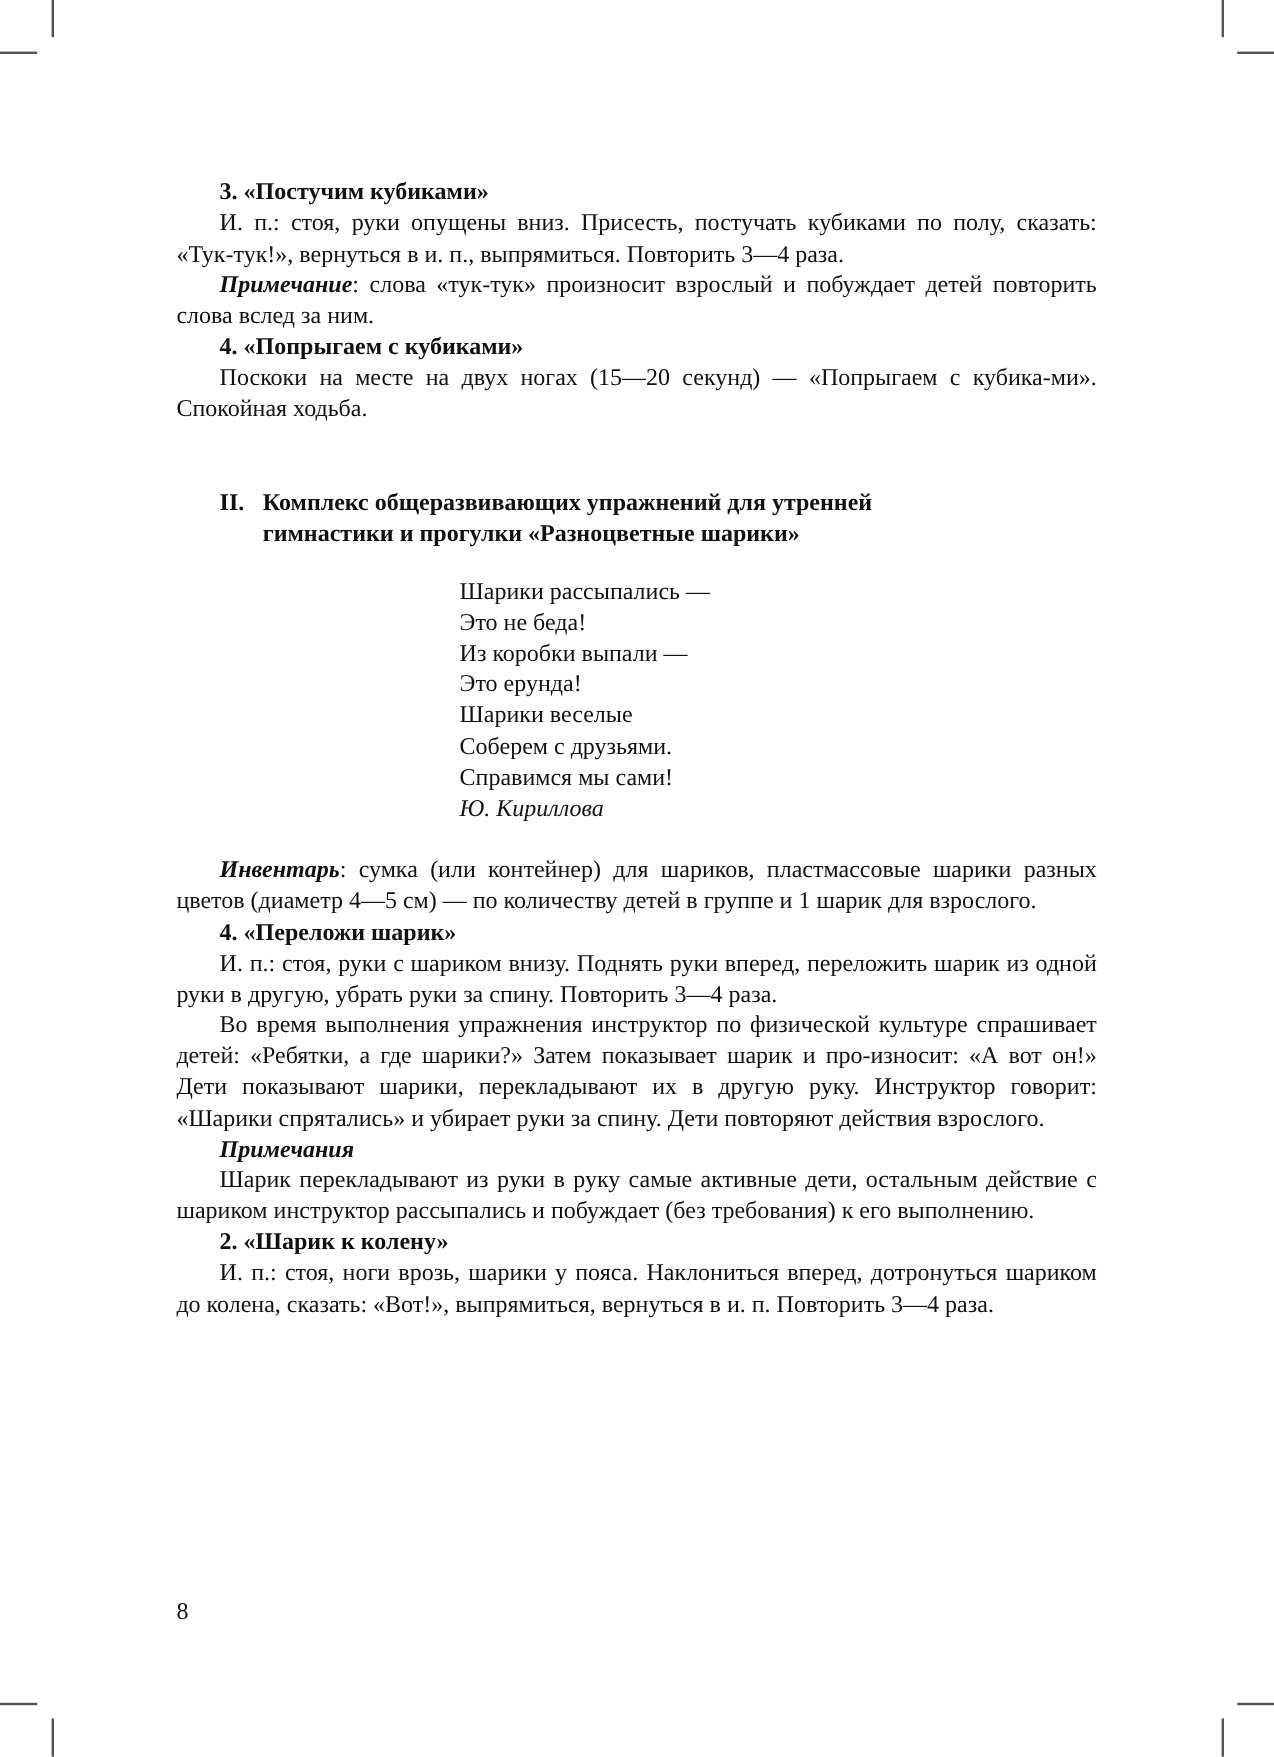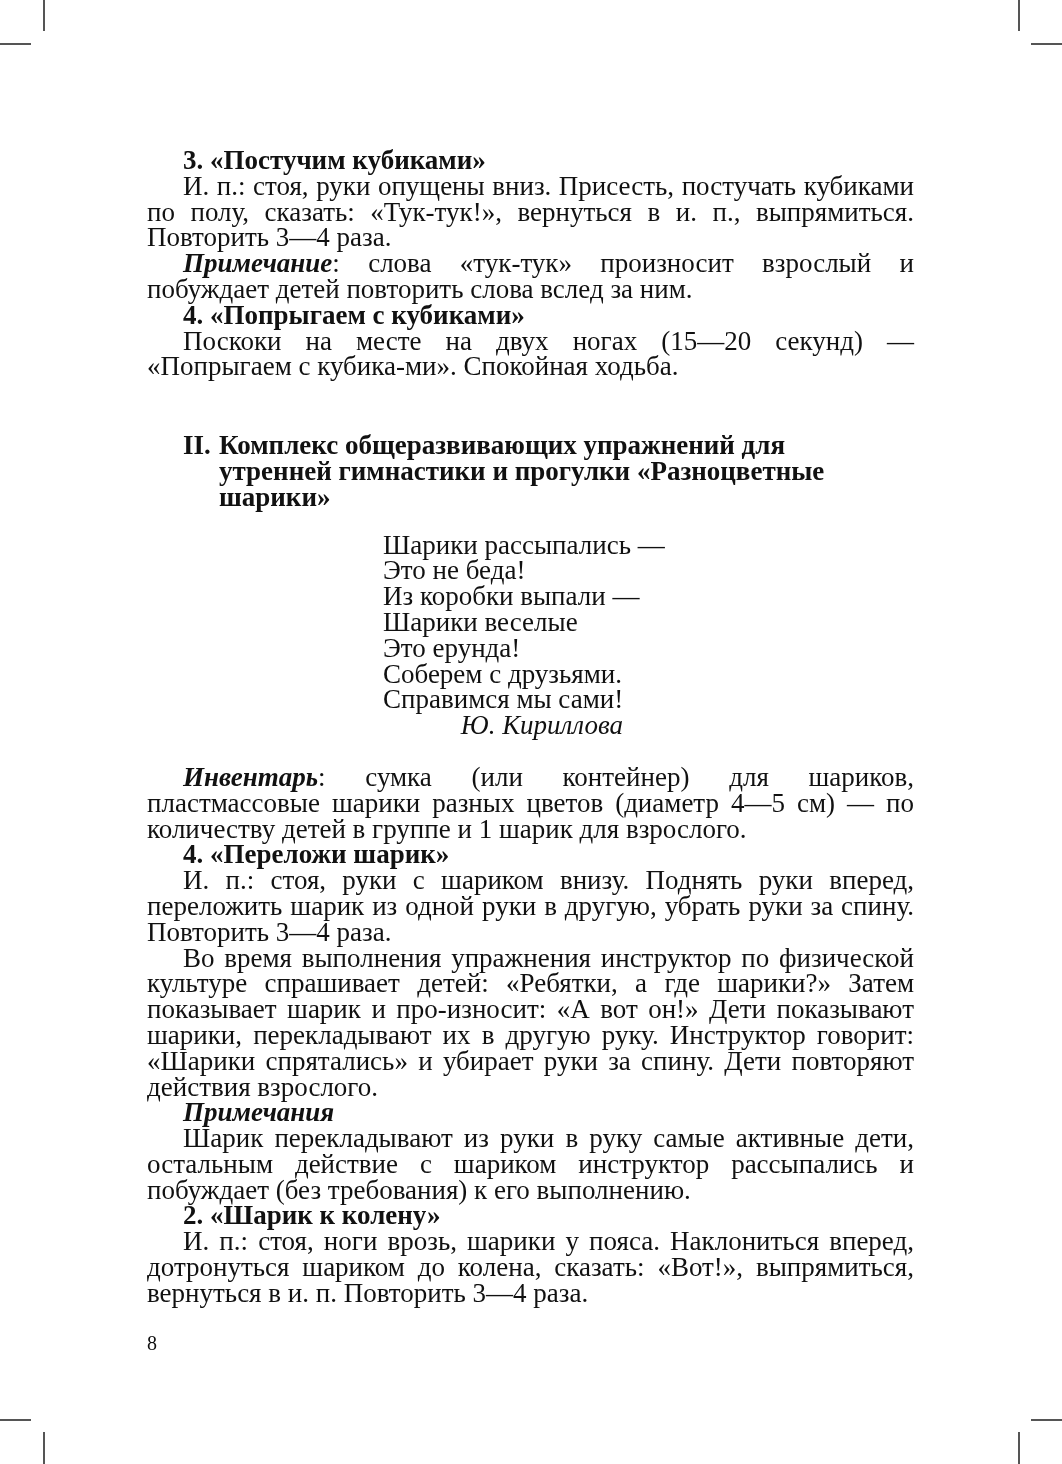--- a/index.html
+++ b/index.html
@@ -17,21 +17,21 @@
   }
   .crop {
     position: absolute;
     background: #555555;
   }
   .page {
     position: absolute;
     left: 147px;
     top: 148px;
     width: 767px;
-    font-size: 27px;
+    font-size: 20px;
     line-height: 25.8px;
   }
   .p {
     margin: 0;
     text-align: justify;
     text-indent: 36px;
   }
   .p.last-left { text-align-last: left; }
   .h {
     margin: 0;
@@ -60,21 +60,20 @@
     margin: 22px 0 0 236px;
     width: 250px;
   }
   .poem .line {
     display: block;
     white-space: nowrap;
   }
   .poem .author {
     display: block;
     font-style: italic;
-    text-align: right;
     padding-right: 10px;
   }
   .spacer-after-poem { height: 26px; }
   .page-num {
     position: absolute;
     left: 147px;
     top: 1330px;
     font-size: 20px;
     line-height: 26px;
   }
@@ -102,22 +101,22 @@
 
   <div class="section-title">
     <span class="num">II.</span>
     <span class="txt">Комплекс общеразвивающих упражнений для утренней гимнастики и прогулки «Разноцветные шарики»</span>
   </div>
 
   <div class="poem">
     <span class="line">Шарики рассыпались —</span>
     <span class="line">Это не беда!</span>
     <span class="line">Из коробки выпали —</span>
+    <span class="line">Это ерунда!</span>
     <span class="line">Шарики веселые</span>
-    <span class="line">Это ерунда!</span>
     <span class="line">Соберем с друзьями.</span>
     <span class="line">Справимся мы сами!</span>
     <span class="author">Ю. Кириллова</span>
   </div>
 
   <div class="spacer-after-poem"></div>
 
   <p class="p last-left"><span class="b-i">Инвентарь</span><span>: сумка (или контейнер) для шариков, пластмассовые шарики разных цветов (диаметр 4—5 см) — по количеству детей в группе и 1 шарик для взрослого.</span></p>
 
   <p class="h">4.  «Переложи шарик»</p>

